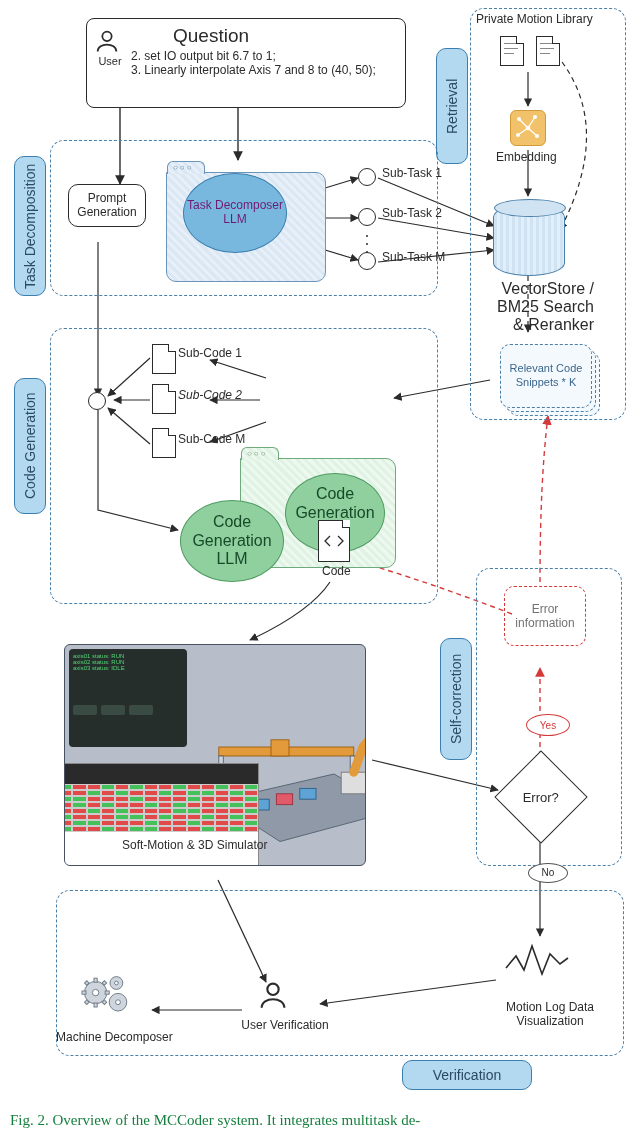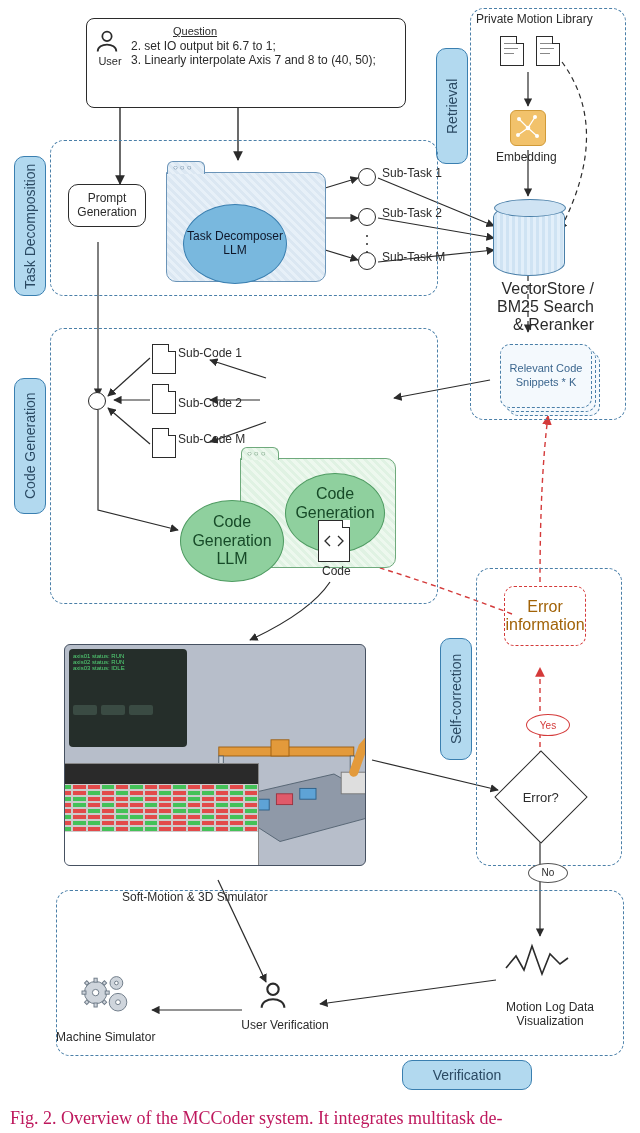--- a/index.html
+++ b/index.html
@@ -224,24 +224,24 @@
     display:inline-block;
     width:58px;
     height:32px;
   }
   .caption {
     position: absolute;
     left: 0;
     right: 0;
     bottom: 4px;
     font-family: Georgia, 'Times New Roman', serif;
-    font-size: 18px;
+    font-size: 15px;
     text-align: justify;
     padding: 0 10px;
-    color: #be185d;
+    color: #15803d;
   }
   
   svg.arrows {
     position: absolute;
     left: 0;
     top: 0;
     width: 640px;
     height: 1133px;
     pointer-events: none;
   }
@@ -335,21 +335,21 @@
   <div class="box" style="left:86px; top:18px; width:320px; height:90px; border:1.2px solid #2b2b2b; border-radius:8px; padding:6px 8px 6px 44px; font-size:12px; display:flex; flex-direction:column;">
     <div style="position:absolute; left:6px; top:8px; width:34px; text-align:center;">
       <span class="user-icon">
         <svg width="28" height="28" viewBox="0 0 24 24">
             <circle cx="12" cy="8" r="4" fill="none" stroke="#2b2b2b" stroke-width="1.5"></circle>
             <path d="M4 21c0-4 4-6 8-6s8 2 8 6" fill="none" stroke="#2b2b2b" stroke-width="1.5"></path>
           </svg>
       </span>
       <div style="font-size:11px;">User</div>
     </div>
-    <div style="text-decoration:underline; font-size:11px; margin-left:42px; margin-bottom:2px;">Question</div>
+    <div style="font-size:19px; margin-left:42px; margin-bottom:2px;">Question</div>
     <div>2. set IO output bit 6.7 to 1;</div>
     <div>3. Linearly interpolate Axis 7 and 8 to (40, 50);</div>
   </div>
 
   <div class="section-label" style="left:436px; top:48px; width:26px; height:102px;">Retrieval</div>
   <div class="box dashed-box" style="left:470px; top:8px; width:156px; height:412px;"></div>
   <div class="label" style="left:476px; top:12px; font-size:12px;">Private Motion Library</div>
 
   <div class="box" style="left:500px; top:36px;">
     <div class="file-icon">
@@ -392,21 +392,21 @@
   </div>
 
   <div class="section-label" style="left:14px; top:156px; width:26px; height:126px;">Task Decomposition</div>
   <div class="box dashed-box" style="left:50px; top:140px; width:388px; height:156px;"></div>
 
   <div class="label" style="left:68px; top:184px; width:68px; border:1px solid #2b2b2b; border-radius:10px; padding:6px 4px; text-align:center; line-height:1.2; font-size:12px;">Prompt Generation</div>
 
   <div class="box folder" style="left:166px; top:172px; width:160px; height:110px;">
     <div class="tab"></div>
       <div class="tabdots">○○○</div>
-    <div class="box ellipse" style="left:16px; top:31px; width:104px; height:80px; background:#79b8de; border:1px solid #3a7fb0; color:#0f172a; font-size:12px;">Task Decomposer LLM</div>
+    <div class="box ellipse" style="left:16px; top:0; width:104px; height:80px; background:#79b8de; border:1px solid #3a7fb0; color:#701a75; font-size:12px;">Task Decomposer LLM</div>
   </div>
 
   <div class="box small-circle" style="left:358px; top:168px;"></div>
   <div class="label" style="left:382px; top:166px;">Sub-Task 1</div>
   <div class="box small-circle" style="left:358px; top:208px;"></div>
   <div class="label" style="left:382px; top:206px;">Sub-Task 2</div>
   <div class="box small-circle" style="left:358px; top:252px;"></div>
   <div class="label" style="left:382px; top:250px;">Sub-Task M</div>
 
   <div class="section-label" style="left:14px; top:378px; width:26px; height:122px;">Code Generation</div>
@@ -414,21 +414,21 @@
 
   <div class="box small-circle" style="left:88px; top:392px;"></div>
 
   <div class="box" style="left:152px; top:344px;">
       <div class="file-icon"></div>
     </div>
   <div class="label" style="left:178px; top:346px;">Sub-Code 1</div>
   <div class="box" style="left:152px; top:384px;">
       <div class="file-icon"></div>
     </div>
-  <div class="label" style="left:178px; top:396px;">Sub-Code 2</div>
+  <div class="label" style="left:178px; top:388px;font-style:italic;">Sub-Code 2</div>
   <div class="box" style="left:152px; top:428px;">
       <div class="file-icon"></div>
     </div>
   <div class="label" style="left:178px; top:432px;">Sub-Code M</div>
 
   <div class="box folder" style="left:240px; top:348px; width:156px; height:110px; background:repeating-linear-gradient(45deg,#e0f2e3 0 3px,#edf8ee 3px 6px); border-color:#6faa7c;">
     <div class="tab" style="border-color:#6faa7c; background:repeating-linear-gradient(45deg,#e0f2e3 0 3px,#edf8ee 3px 6px);"></div>
       <div class="tabdots" style="color:#628e6e;">○○○</div>
     <div class="box ellipse" style="left:44px; top:14px; width:100px; height:80px; background:#8fd09e; border:1px solid #4f9b62; color:#174a28;">Code Generation LLM</div>
   </div>
@@ -440,21 +440,21 @@
       <svg style="position:absolute;left:5px;top:14px;" width="20" height="12" viewBox="0 0 20 12">
           <path d="M6 1 L1 6 L6 11 M14 1 L19 6 L14 11" stroke="#2b2b2b" stroke-width="1.3" fill="none"></path>
         </svg>
     </div>
   </div>
   <div class="label" style="left:322px; top:564px;">Code</div>
 
   <div class="section-label" style="left:440px; top:638px; width:26px; height:108px;">Self-correction</div>
   <div class="box dashed-box" style="left:476px; top:568px; width:146px; height:298px;"></div>
 
-  <div class="box dashed-box-red" style="left:504px; top:586px; width:82px; height:60px; color:#a16207; font-size:16px; text-align:center; display:flex; align-items:center; justify-content:center;">Error information</div>
+  <div class="box dashed-box-red" style="left:504px; top:586px; width:82px; height:60px; color:#737373; font-size:12px; text-align:center; display:flex; align-items:center; justify-content:center;">Error information</div>
 
   <div class="box" style="left:526px; top:714px;">
     <span class="mini-oval" style="border-color:#d43a3a;color:#d43a3a;height:20px;width:30px;border-radius:50%;">Yes</span>
   </div>
 
   <div class="box" style="left:508px; top:764px;">
     <div class="diamond">
         <div class="diamond-label">Error?</div>
       </div>
   </div>
@@ -621,21 +621,21 @@
             <div class="cell r"></div>
             <div class="cell r"></div>
             <div class="cell g"></div>
             <div class="cell r"></div>
             <div class="cell g"></div>
             <div class="cell r"></div>
         </div>
       </div>
     </div>
   </div>
-  <div class="label" style="left:122px; top:890px; font-size:12px;">Soft-Motion &amp; 3D Simulator</div>
+  <div class="label" style="left:122px; top:838px; font-size:12px;">Soft-Motion &amp; 3D Simulator</div>
 
   <div class="box" style="left:256px; top:978px; width:48px; text-align:center;">
     <span class="user-icon">
       <svg width="34" height="34" viewBox="0 0 24 24">
           <circle cx="12" cy="8" r="4" fill="none" stroke="#2b2b2b" stroke-width="1.5"></circle>
           <path d="M4 21c0-4 4-6 8-6s8 2 8 6" fill="none" stroke="#2b2b2b" stroke-width="1.5"></path>
         </svg>
     </span>
   </div>
   <div class="label" style="left:240px; top:1018px; width:90px; text-align:center;">User Verification</div>
@@ -656,17 +656,17 @@
           <rect x="20" y="37" width="4" height="5"></rect>
         <rect x="5" y="22" width="5" height="4"></rect>
           <rect x="34" y="22" width="5" height="4"></rect>
         <rect x="9" y="10" width="4" height="4" transform="rotate(45 11 12)"></rect>
         <rect x="31" y="10" width="4" height="4" transform="rotate(-45 33 12)"></rect>
         <rect x="9" y="34" width="4" height="4" transform="rotate(-45 11 36)"></rect>
         <rect x="31" y="34" width="4" height="4" transform="rotate(45 33 36)"></rect>
       </g>
     </svg>
   </div>
-  <div class="label" style="left:56px; top:1030px; font-size:12px;">Machine Simulator</div>
+  <div class="label" style="left:56px; top:1030px; font-size:12px;">Machine Decomposer</div>
 
   <div class="caption">Fig. 2.    Overview of the MCCoder system. It integrates multitask de-</div>
 
 </div>
 
 </body></html>

